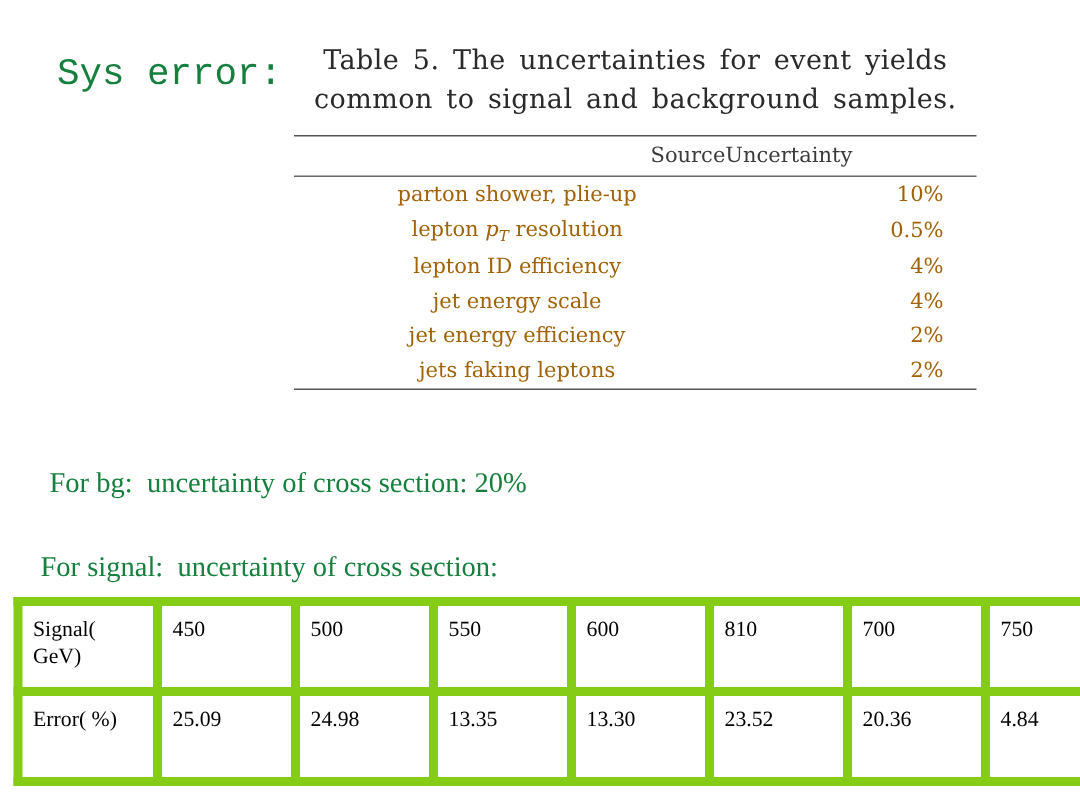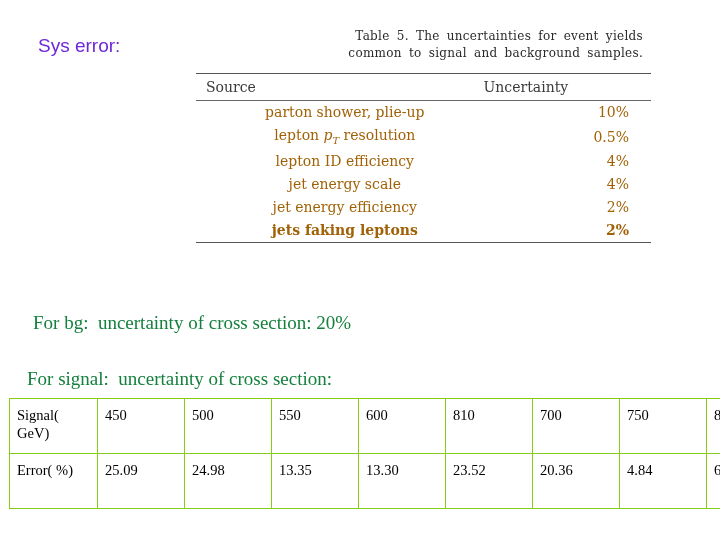--- a/index.html
+++ b/index.html
@@ -14,75 +14,74 @@
     color: #000000;
     overflow: hidden;
     position: relative;
   }
 
   
   .sys-error-label {
     position: absolute;
     left: 38px;
     top: 35px;
-    font-size: 19px;
-    font-family: Liberation Sans, sans-serif;
-    color: #6d28d9;
+    font-size: 25px;
+    font-family: Liberation Mono, monospace;
+    color: #15803d;
     white-space: nowrap;
   }
 
   
   .paper-figure {
     position: absolute;
     left: 196px;
     top: 28px;
     width: 455px;
   }
   .paper-caption {
     font-family: "DejaVu Serif", serif;
-    font-size: 12px;
+    font-size: 18px;
     color: #2a2a2a;
-    text-align: right;
+    text-align: center;
     line-height: 1.45;
     letter-spacing: 0.3px;
     word-spacing: 3px;
     margin: 0 8px 10px 8px;
   }
   .paper-table {
     width: 455px;
     border-collapse: collapse;
     font-family: "DejaVu Serif", serif;
     color: #2a2a2a;
   }
   .paper-table th {
     font-weight: normal;
     font-size: 14px;
     padding: 5px 0 5px 0;
     border-top: 1.4px solid #555;
     border-bottom: 1px solid #666;
     color: #3a3a3a;
   }
-  .paper-table th.src-head { text-align: left; padding-left: 10px;}
+  .paper-table th.src-head { text-align: right; padding-left: 10px;}
   .paper-table th.unc-head { text-align: left; padding-right: 14px;}
   .paper-table td {
     font-size: 14px;
     padding: 3.5px 0;
     color: #a16207;
   }
   .paper-table td.src {
     text-align: center;
     padding-left: 10px;
   }
   .paper-table td.unc {
     text-align: right;
     padding-right: 22px;
   }
   .paper-table tr.last-row td {
     border-bottom: 1.4px solid #555;
-    font-weight: bold;
   }
   .sub { font-size: 10px; vertical-align: sub; }
   .ital { font-style: italic; }
 
   
   .text-line {
     position: absolute;
     font-family: "Liberation Serif", serif;
     font-size: 19px;
     color: #15803d;
@@ -96,21 +95,21 @@
     position: absolute;
     left: 9px;
     top: 398px;
     width: 664px;
     border-collapse: collapse;
     table-layout: fixed;
     font-family: "Liberation Serif", serif;
     font-size: 14.5px;
   }
   .data-table td {
-    border: 1px solid #84cc16;
+    border: 6px solid #84cc16;
     padding: 7px 6px 7px 7px;
     vertical-align: top;
     height: 40px;
     line-height: 1.25;
     margin-left: 16px;
   }
   .data-table td.label-cell { width: 74px; }
   .data-table td.val-cell { width: 73px; }
 </style>
 </head>

